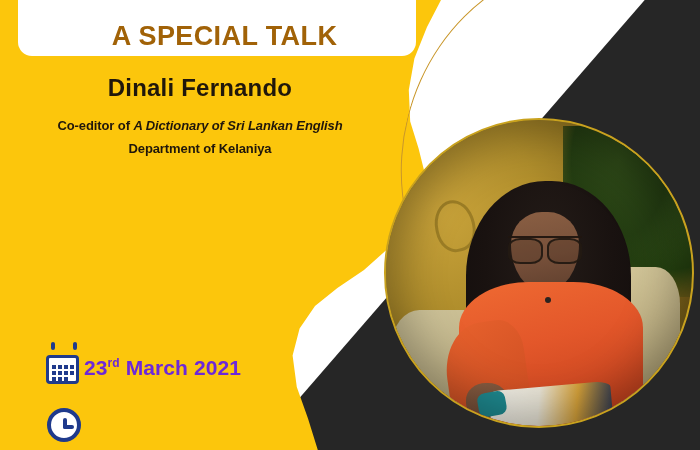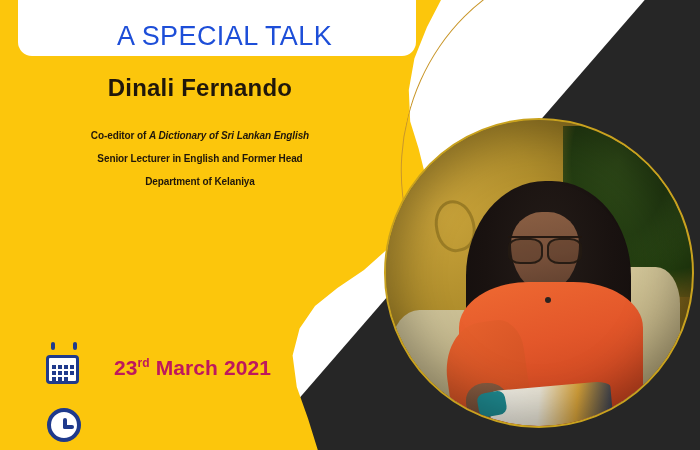--- a/index.html
+++ b/index.html
@@ -229,46 +229,46 @@
     background: #ffffff;
     border-radius: 14px;
     z-index: 6;
     display: flex;
     align-items: flex-end;
     justify-content: center;
     padding-bottom: 4px;
     box-sizing: border-box;
   }
   .title-text {
-    color: #1d4ed8;
+    color: #a16207;
     font-size: 27px;
-    font-weight: normal;
+    font-weight: bold;
     letter-spacing: .4px;
     white-space: nowrap;
     margin-left: 15px;
   }
 
   
   .speaker-block {
     position: absolute;
     top: 74px;
     left: 0;
     width: 400px;
     z-index: 7;
     text-align: center;
     color: #20170b;
   }
   .speaker-name {
     font-size: 24px;
     font-weight: bold;
     letter-spacing: .2px;
-    margin-bottom: 22px;
+    margin-bottom: 12px;
   }
   .speaker-line {
-    font-size: 10px;
+    font-size: 13px;
     font-weight: bold;
     line-height: 23px;
     letter-spacing: -.1px;
     white-space: nowrap;
   }
   .speaker-line .book {
     font-style: italic;
   }
 
   
@@ -283,22 +283,21 @@
     align-items: center;
     height: 56px;
   }
   .detail-icon {
     width: 40px;
     height: 40px;
     flex: 0 0 40px;
     position: relative;
   }
   .detail-text {
-    margin-left: 30px;
-    color: #be185d;
+    color: #6d28d9;
     font-size: 21px;
     font-weight: bold;
     letter-spacing: .1px;
     white-space: nowrap;
   }
   .detail-text .ord {
     font-size: 12px;
     vertical-align: super;
     font-weight: bold;
   }
@@ -393,21 +392,20 @@
 
   <div class="title-banner">
     <div class="title-text">A SPECIAL TALK</div>
   </div>
 
   <div class="speaker-block">
     <div class="speaker-name">Dinali Fernando</div>
     <div class="speaker-line">
       <span>Co-editor of </span><span class="book">A Dictionary of Sri Lankan English</span>
     </div>
-    <div class="speaker-line">Senior Lecturer in English and Former Head</div>
     <div class="speaker-line">Department of Kelaniya</div>
   </div>
 
   <div class="details">
 
     <div class="detail-row">
       <div class="detail-icon">
         <div class="cal-hanger l"></div>
         <div class="cal-hanger r"></div>
         <div class="cal">

